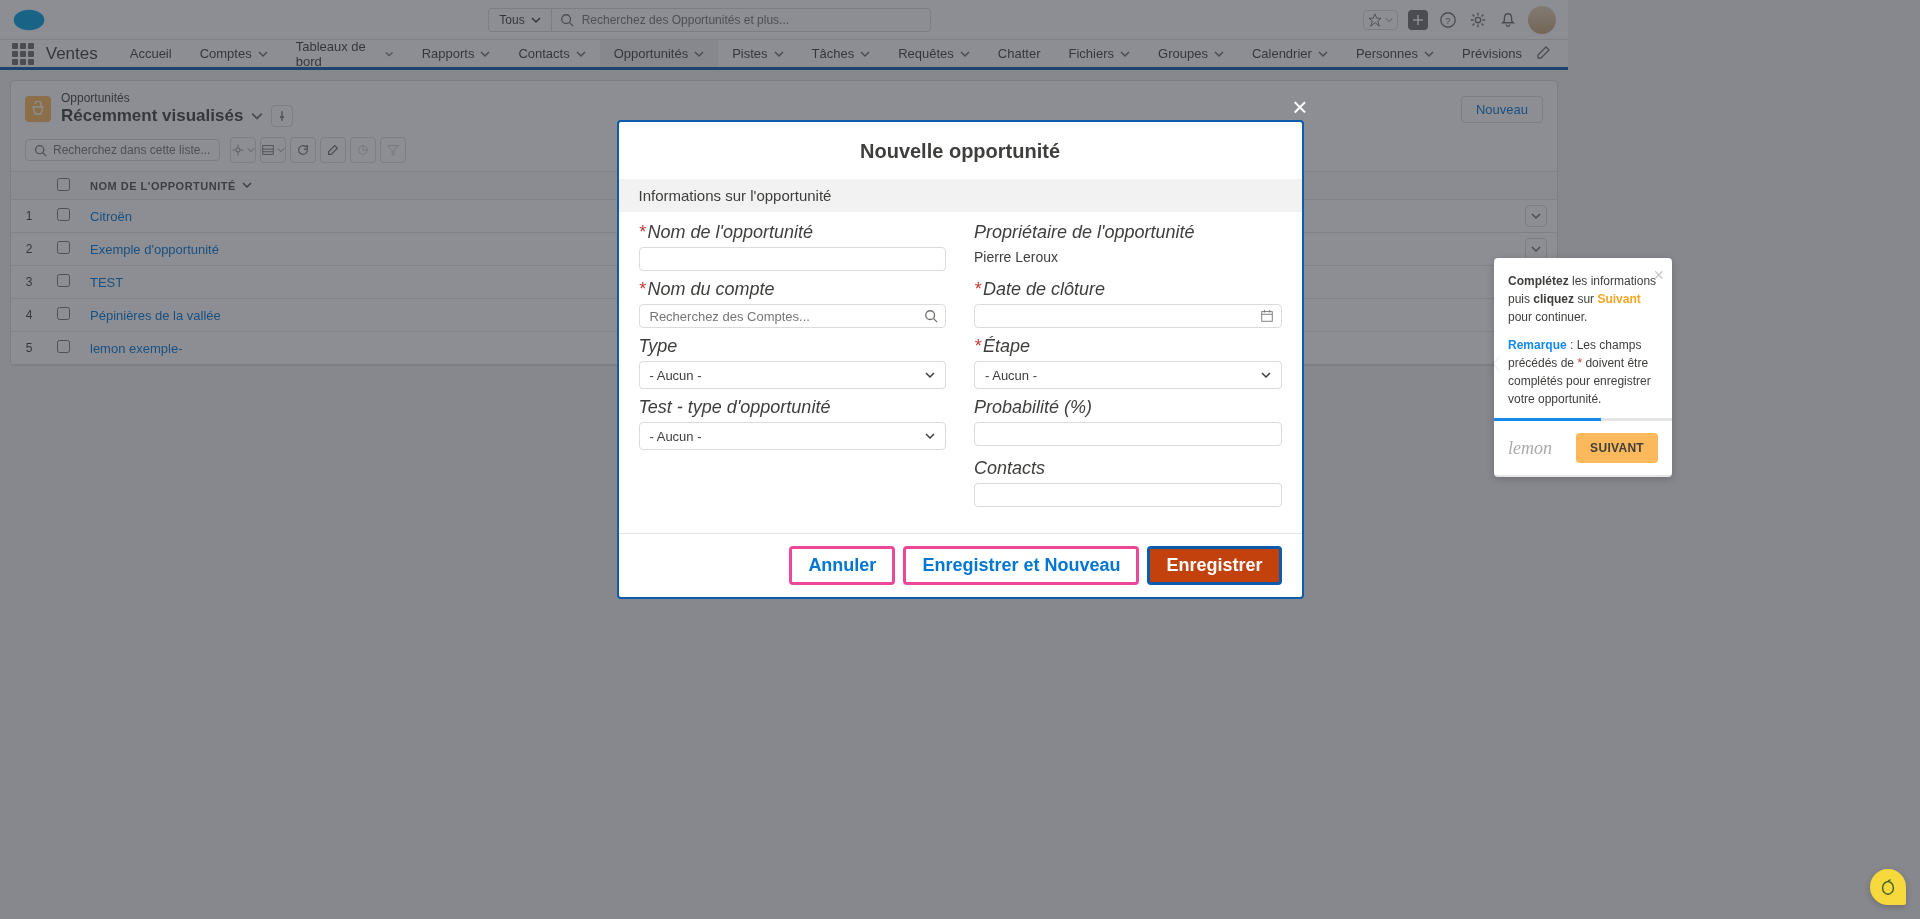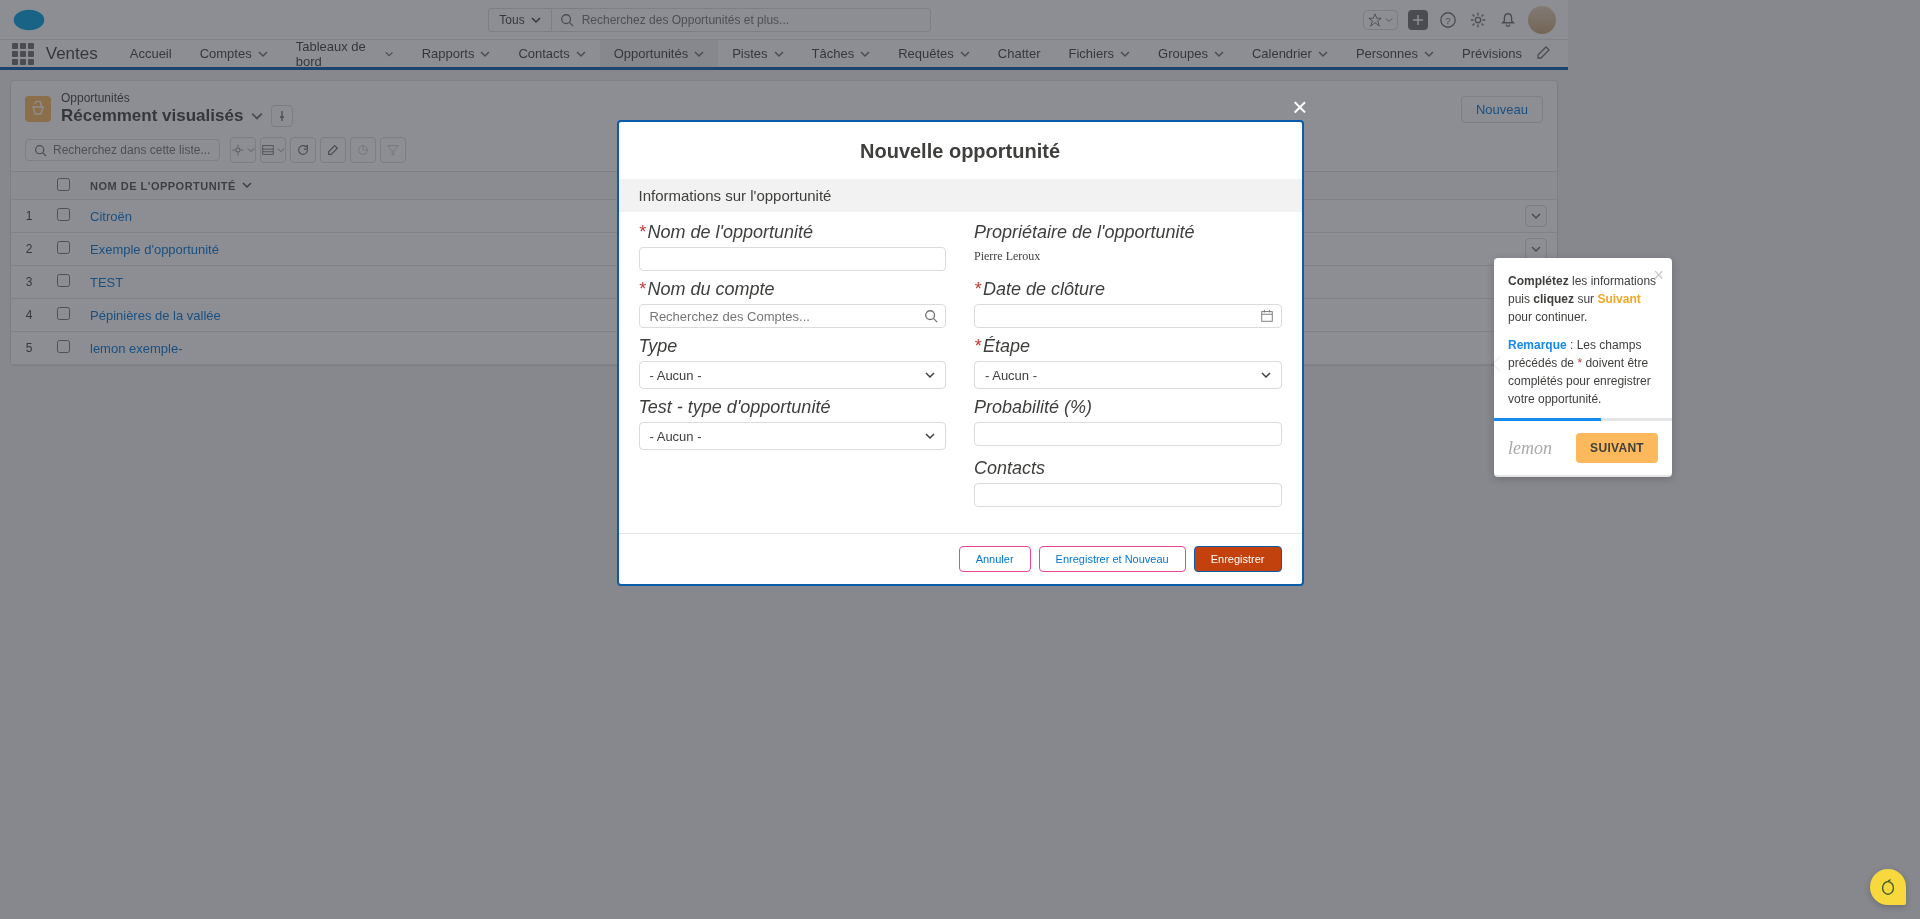--- a/index.html
+++ b/index.html
@@ -73,23 +73,23 @@
 .modal-title { text-align: center; font-size: 20px; color: #3e3e3c; padding: 18px 0 16px; font-weight: 700; }
 .modal-section-head { background: #f3f2f2; padding: 8px 20px; font-size: 15px; color: #3e3e3c; }
 .modal-body { padding: 10px 20px 26px; display: grid; grid-template-columns: 1fr 1fr; gap: 8px 28px; }
 .form-group { display: flex; flex-direction: column; }
 .form-label { font-size: 18px; color: #3e3e3c; margin-bottom: 4px; font-style: italic; }
 .form-label .req { color: #c23934; margin-right: 2px; }
 .form-input, .form-select { height: 24px; border: 1px solid #dddbda; border-radius: 4px; padding: 0 10px; font-size: 13px; outline: none; background: #fff; }
 .form-input-wrap { position: relative; }
 .form-input-wrap .icon-right { position: absolute; right: 8px; top: 50%; transform: translateY(-50%); color: #706e6b; }
 .form-select-btn { display: flex; align-items: center; justify-content: space-between; height: 28px; border: 1px solid #dddbda; border-radius: 4px; padding: 0 10px; font-size: 13px; background: #fff; cursor: pointer; color: #3e3e3c; }
-.static-value { font-size: 12px; color: #3e3e3c; padding-top: 2px; font-family: Liberation Serif, serif; }
+.static-value { font-size: 14px; color: #3e3e3c; padding-top: 2px; }
 .modal-footer { border-top: 1px solid #e5e5e5; padding: 12px 20px; display: flex; justify-content: flex-end; gap: 8px; }
-.btn { font-size: 11px; padding: 6px 16px; border-radius: 4px; cursor: pointer; border: 1px solid #ec4899; background: #fff; color: #0176d3; }
+.btn { font-size: 18px; padding: 6px 16px; border-radius: 4px; cursor: pointer; border: 3px solid #ec4899; background: #fff; color: #0176d3; font-weight: bold; }
 .btn.primary { background: #c2410c; color: #fff; border-color: #0b5cab; }
 
 
 .tip { position: fixed; top: 258px; right: 248px; width: 178px; background: #fff; border-radius: 4px; box-shadow: 0 2px 8px rgba(0,0,0,0.2); padding: 14px 14px 12px; font-size: 12px; color: #3e3e3c; border-bottom: 2px solid #e5e5e5; }
 .tip::before { content:''; position:absolute; left:-8px; top:98px; border:8px solid transparent; border-right-color:#fff; filter: drop-shadow(-2px 0 1px rgba(0,0,0,0.08)); }
 .tip-close { position: absolute; top: 8px; right: 8px; color: #c9c7c5; cursor: pointer; font-size: 18px; line-height: 1; }
 .tip-text { line-height: 1.5; margin-bottom: 10px; }
 .tip .b { font-weight: 700; } .tip .blue { color: #1589ee; font-weight:700; } .tip .orange { color: #f5a623; font-weight:700; } .tip .red { color:#c23934; }
 .tip-progress { height: 3px; background: #e5e5e5; margin: 0 -14px; position:relative; }
 .tip-progress::before { content:''; position:absolute; left:0; top:0; height:100%; width:60%; background:#1589ee; }

